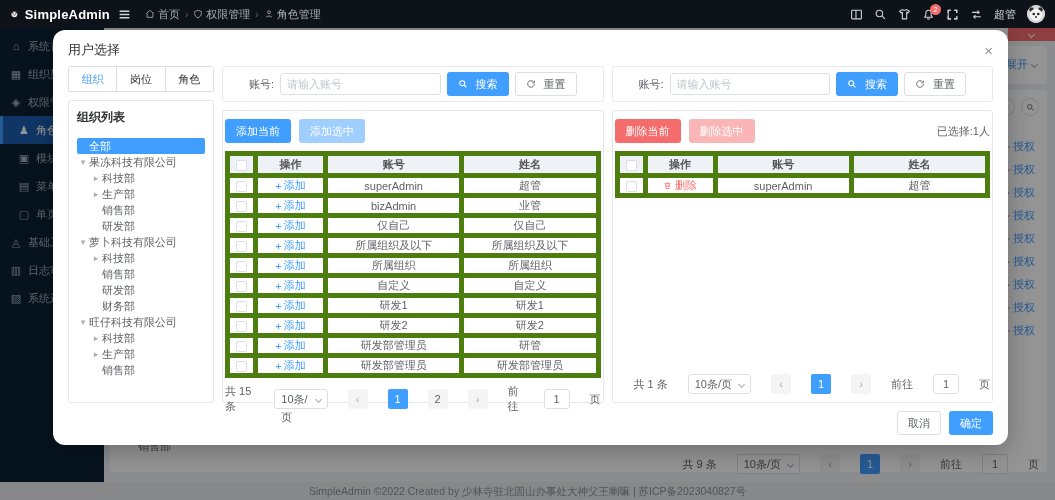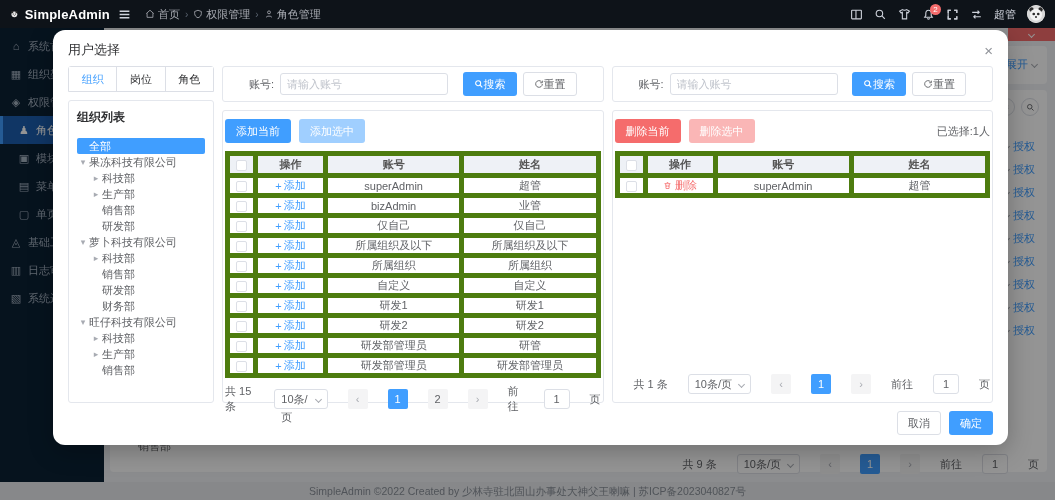--- a/index.html
+++ b/index.html
@@ -69,21 +69,21 @@
   .ti.lv1 { padding-left:13px; }
   .ti.sel { background:#409eff; color:#fff; border-radius:2px; }
   .ti.sel .lbl { padding-left:12px; }
 
   
   .pane { flex:1; display:flex; flex-direction:column; gap:8px; min-width:0; }
   .search-card { border:1px solid #e4e7ed; border-radius:3px; padding:0 26px; height:36px; display:flex; align-items:center; gap:6px; flex:0 0 36px; }
   .s-label { font-size:11px; color:#606266; white-space:nowrap; }
   .s-input { width:168px; height:22px; border:1px solid #dcdfe6; border-radius:3px; padding:0 6px; font-size:11px; outline:none; }
   .s-input::placeholder { color:#c0c4cc; }
-  .btn { height:24px; border-radius:3px; font-size:11px; display:inline-flex; align-items:center; gap:0; padding:0 10px; cursor:pointer; border:1px solid transparent; white-space:nowrap; }
+  .btn { height:24px; border-radius:3px; font-size:11px; display:inline-flex; align-items:center; gap:8px; padding:0 10px; cursor:pointer; border:1px solid transparent; white-space:nowrap; }
   .btn-primary { background:#409eff; color:#fff; }
   .btn-plain { background:#fff; color:#606266; border-color:#dcdfe6; }
   .btn-danger { background:#f56c6c; color:#fff; }
   .btn-dis-blue { background:#a0cfff; color:#fff; cursor:not-allowed; }
   .btn-dis-red { background:#fab6b6; color:#fff; cursor:not-allowed; }
   .ml-auto { margin-left:auto; }
   .table-card { border:1px solid #e4e7ed; border-radius:3px; padding:8px 2px; flex:1; display:flex; flex-direction:column; min-height:0; }
   .btn-row { display:flex; gap:8px; align-items:center; margin-bottom:8px; }
   .sel-info { margin-left:auto; font-size:11px; color:#606266; }
   table { width:100%; border-collapse:collapse; font-size:11px; table-layout:fixed; }

